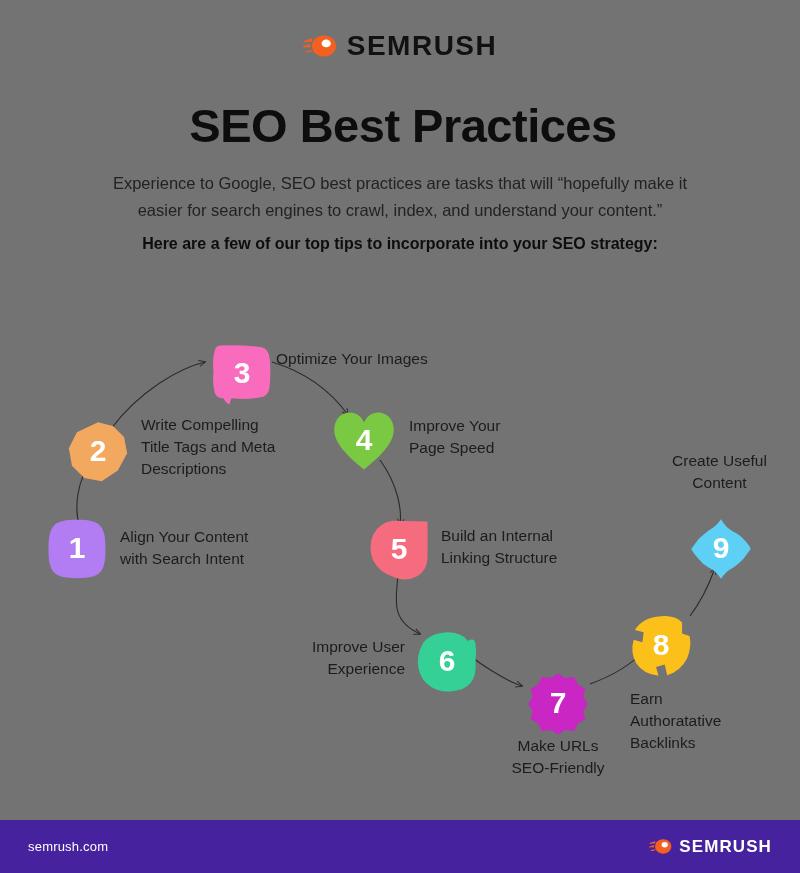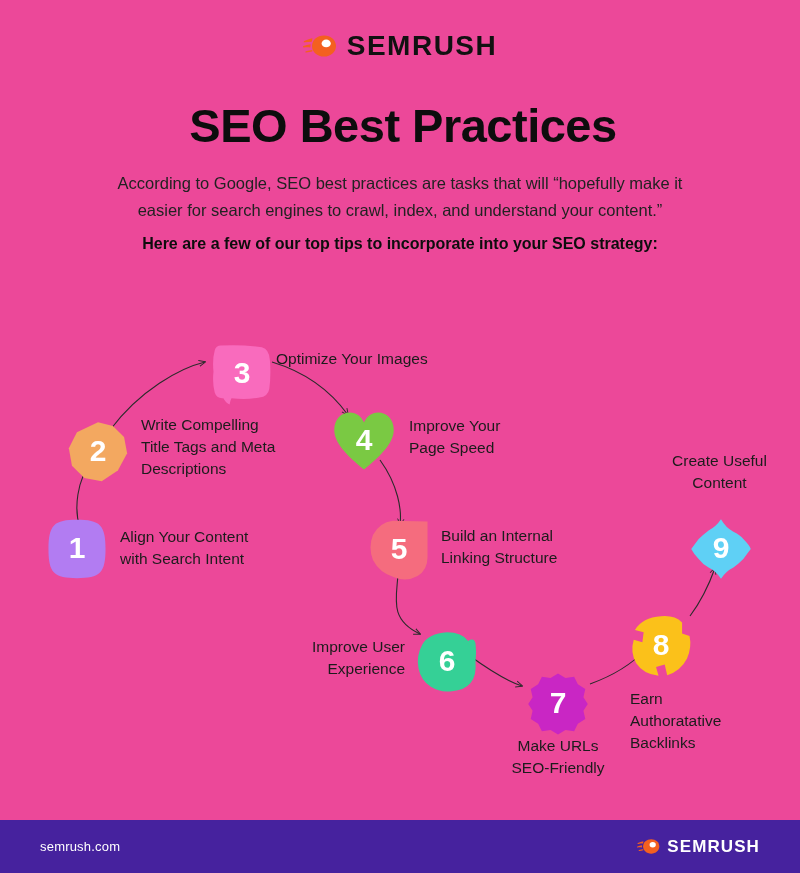--- a/index.html
+++ b/index.html
@@ -7,21 +7,21 @@
     width: 800px; height: 873px;
     background: #ffffff;
     font-family: "Liberation Sans", sans-serif;
     overflow: hidden;
   }
 
   #page {
     position: relative;
     width: 800px;
     height: 873px;
-    background: #ec4899;
+    background: #737373;
   }
 
   
   .logo-row {
     position: absolute;
     top: 32px; left: 0; width: 800px;
     display: flex; align-items: center; justify-content: center;
     gap: 10px;
   }
   .logo-mark { width: 34px; height: 24px; display: block; }
@@ -107,21 +107,21 @@
 
   
   #footer {
     position: absolute;
     left: 0; bottom: 0;
     width: 800px; height: 53px;
     background: #46229e;
     display: flex;
     align-items: center;
     justify-content: space-between;
-    padding: 0 40px;
+    padding: 0 28px;
   }
   .footer-url {
     color: #ffffff;
     font-size: 13px;
     letter-spacing: 0.2px;
   }
   .footer-logo { display: flex; align-items: center; gap: 7px; }
   .footer-logo .logo-mark { width: 23px; height: 17px; }
   .footer-logo .logo-word {
     font-size: 17px;
@@ -141,21 +141,21 @@
         <path d="M9.5 4.2C6.4 4.9 3.6 5.8 1.3 7c-1 .5-.7 1.5.4 1.3 2.3-.4 4.7-.6 7.1-.6z" fill="#f4601f"></path>
         <path d="M7.6 10.3c-2.6.3-5 .9-7 1.8-1 .4-.8 1.4.3 1.3 2.1-.2 4.3-.2 6.4 0z" fill="#f4601f"></path>
         <path d="M9.4 16.1c-2.3.1-4.5.5-6.4 1.2-1 .4-.8 1.4.3 1.3 2-.2 4-.5 5.9-1z" fill="#f4601f"></path>
         <ellipse cx="23.2" cy="9.4" rx="4.6" ry="3.9" fill="#ffffff"></ellipse>
       </svg>
     </span>
     <span class="logo-word">SEMRUSH</span>
   </div>
 
   <h1 class="main-title">SEO Best Practices</h1>
-  <p class="lede">According to Google, SEO best practices are tasks that will “hopefully make it easier for search engines to crawl, index, and understand your content.”</p>
+  <p class="lede">Experience to Google, SEO best practices are tasks that will “hopefully make it easier for search engines to crawl, index, and understand your content.”</p>
   <h2 class="subhead">Here are a few of our top tips to incorporate into your SEO strategy:</h2>
 
   <div id="diagram">
 
     <svg id="arrow-layer" viewBox="0 0 800 500" xmlns="http://www.w3.org/2000/svg">
       <defs>
         <marker id="ah" viewBox="0 0 10 10" refX="8" refY="5" markerWidth="7" markerHeight="7" orient="auto-start-reverse">
           <path d="M0,1 L9,5 L0,9" fill="none" stroke="#2b2b2b" stroke-width="1.2"></path>
         </marker>
       </defs>

